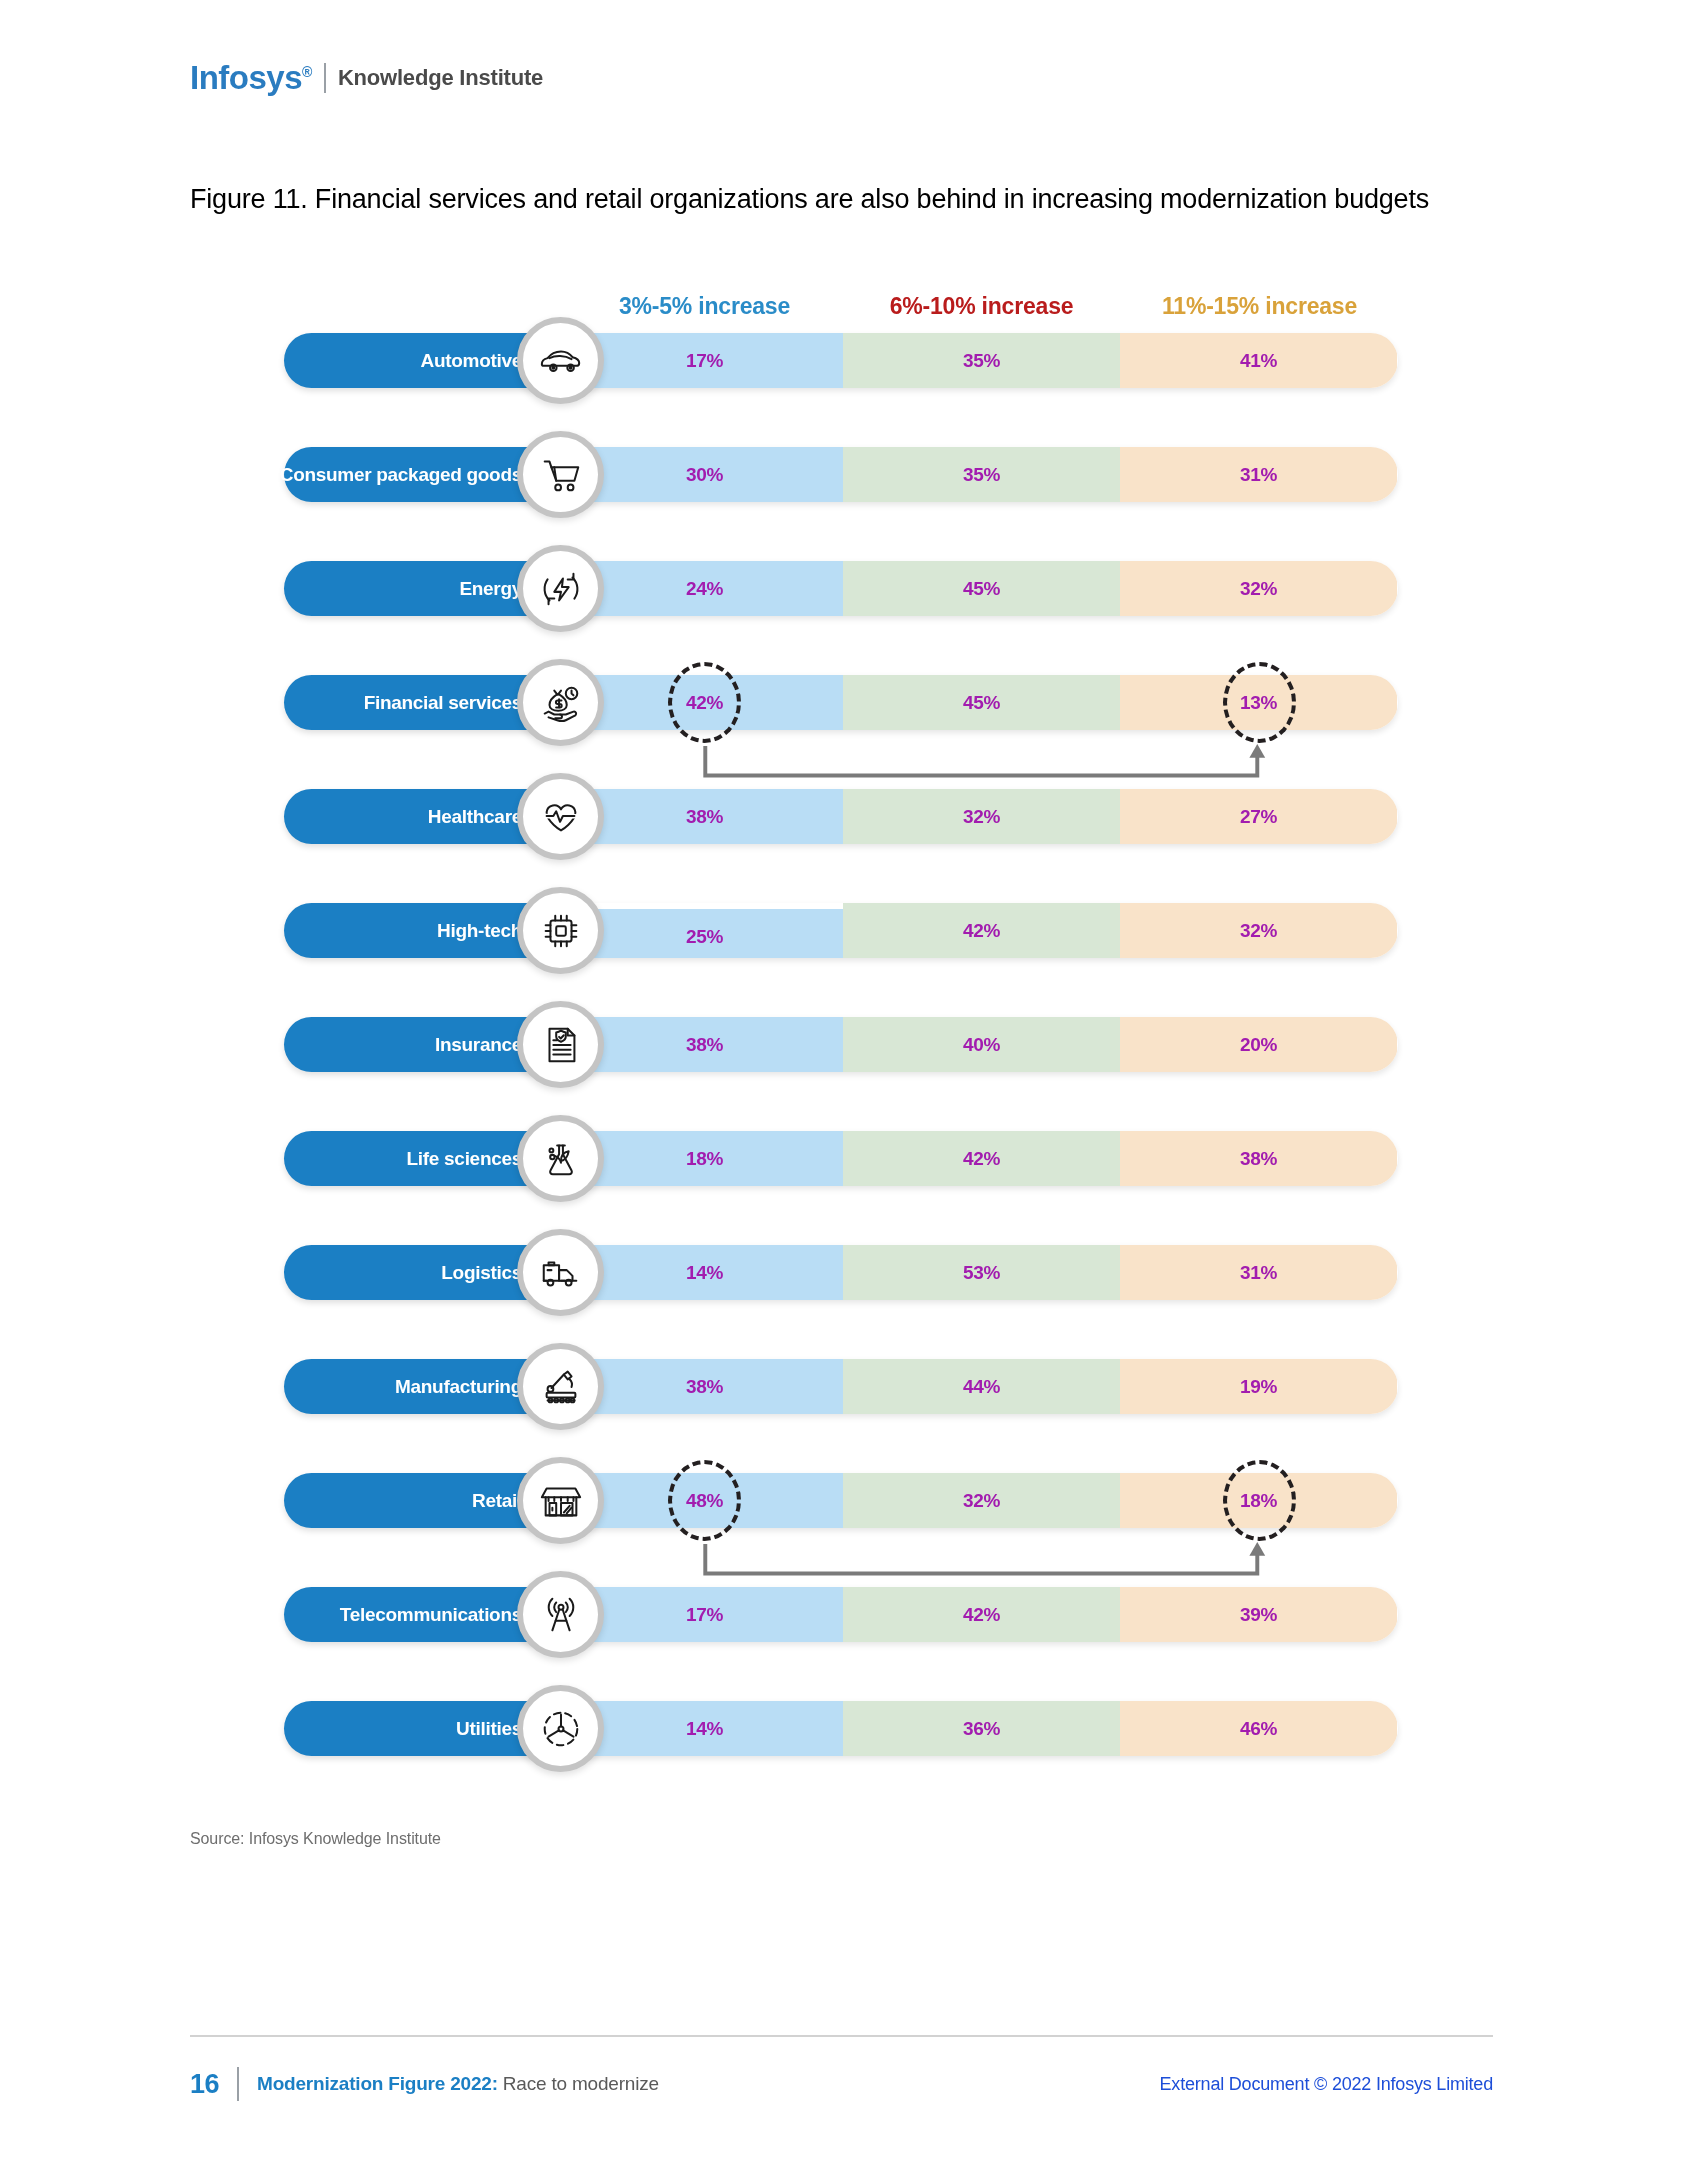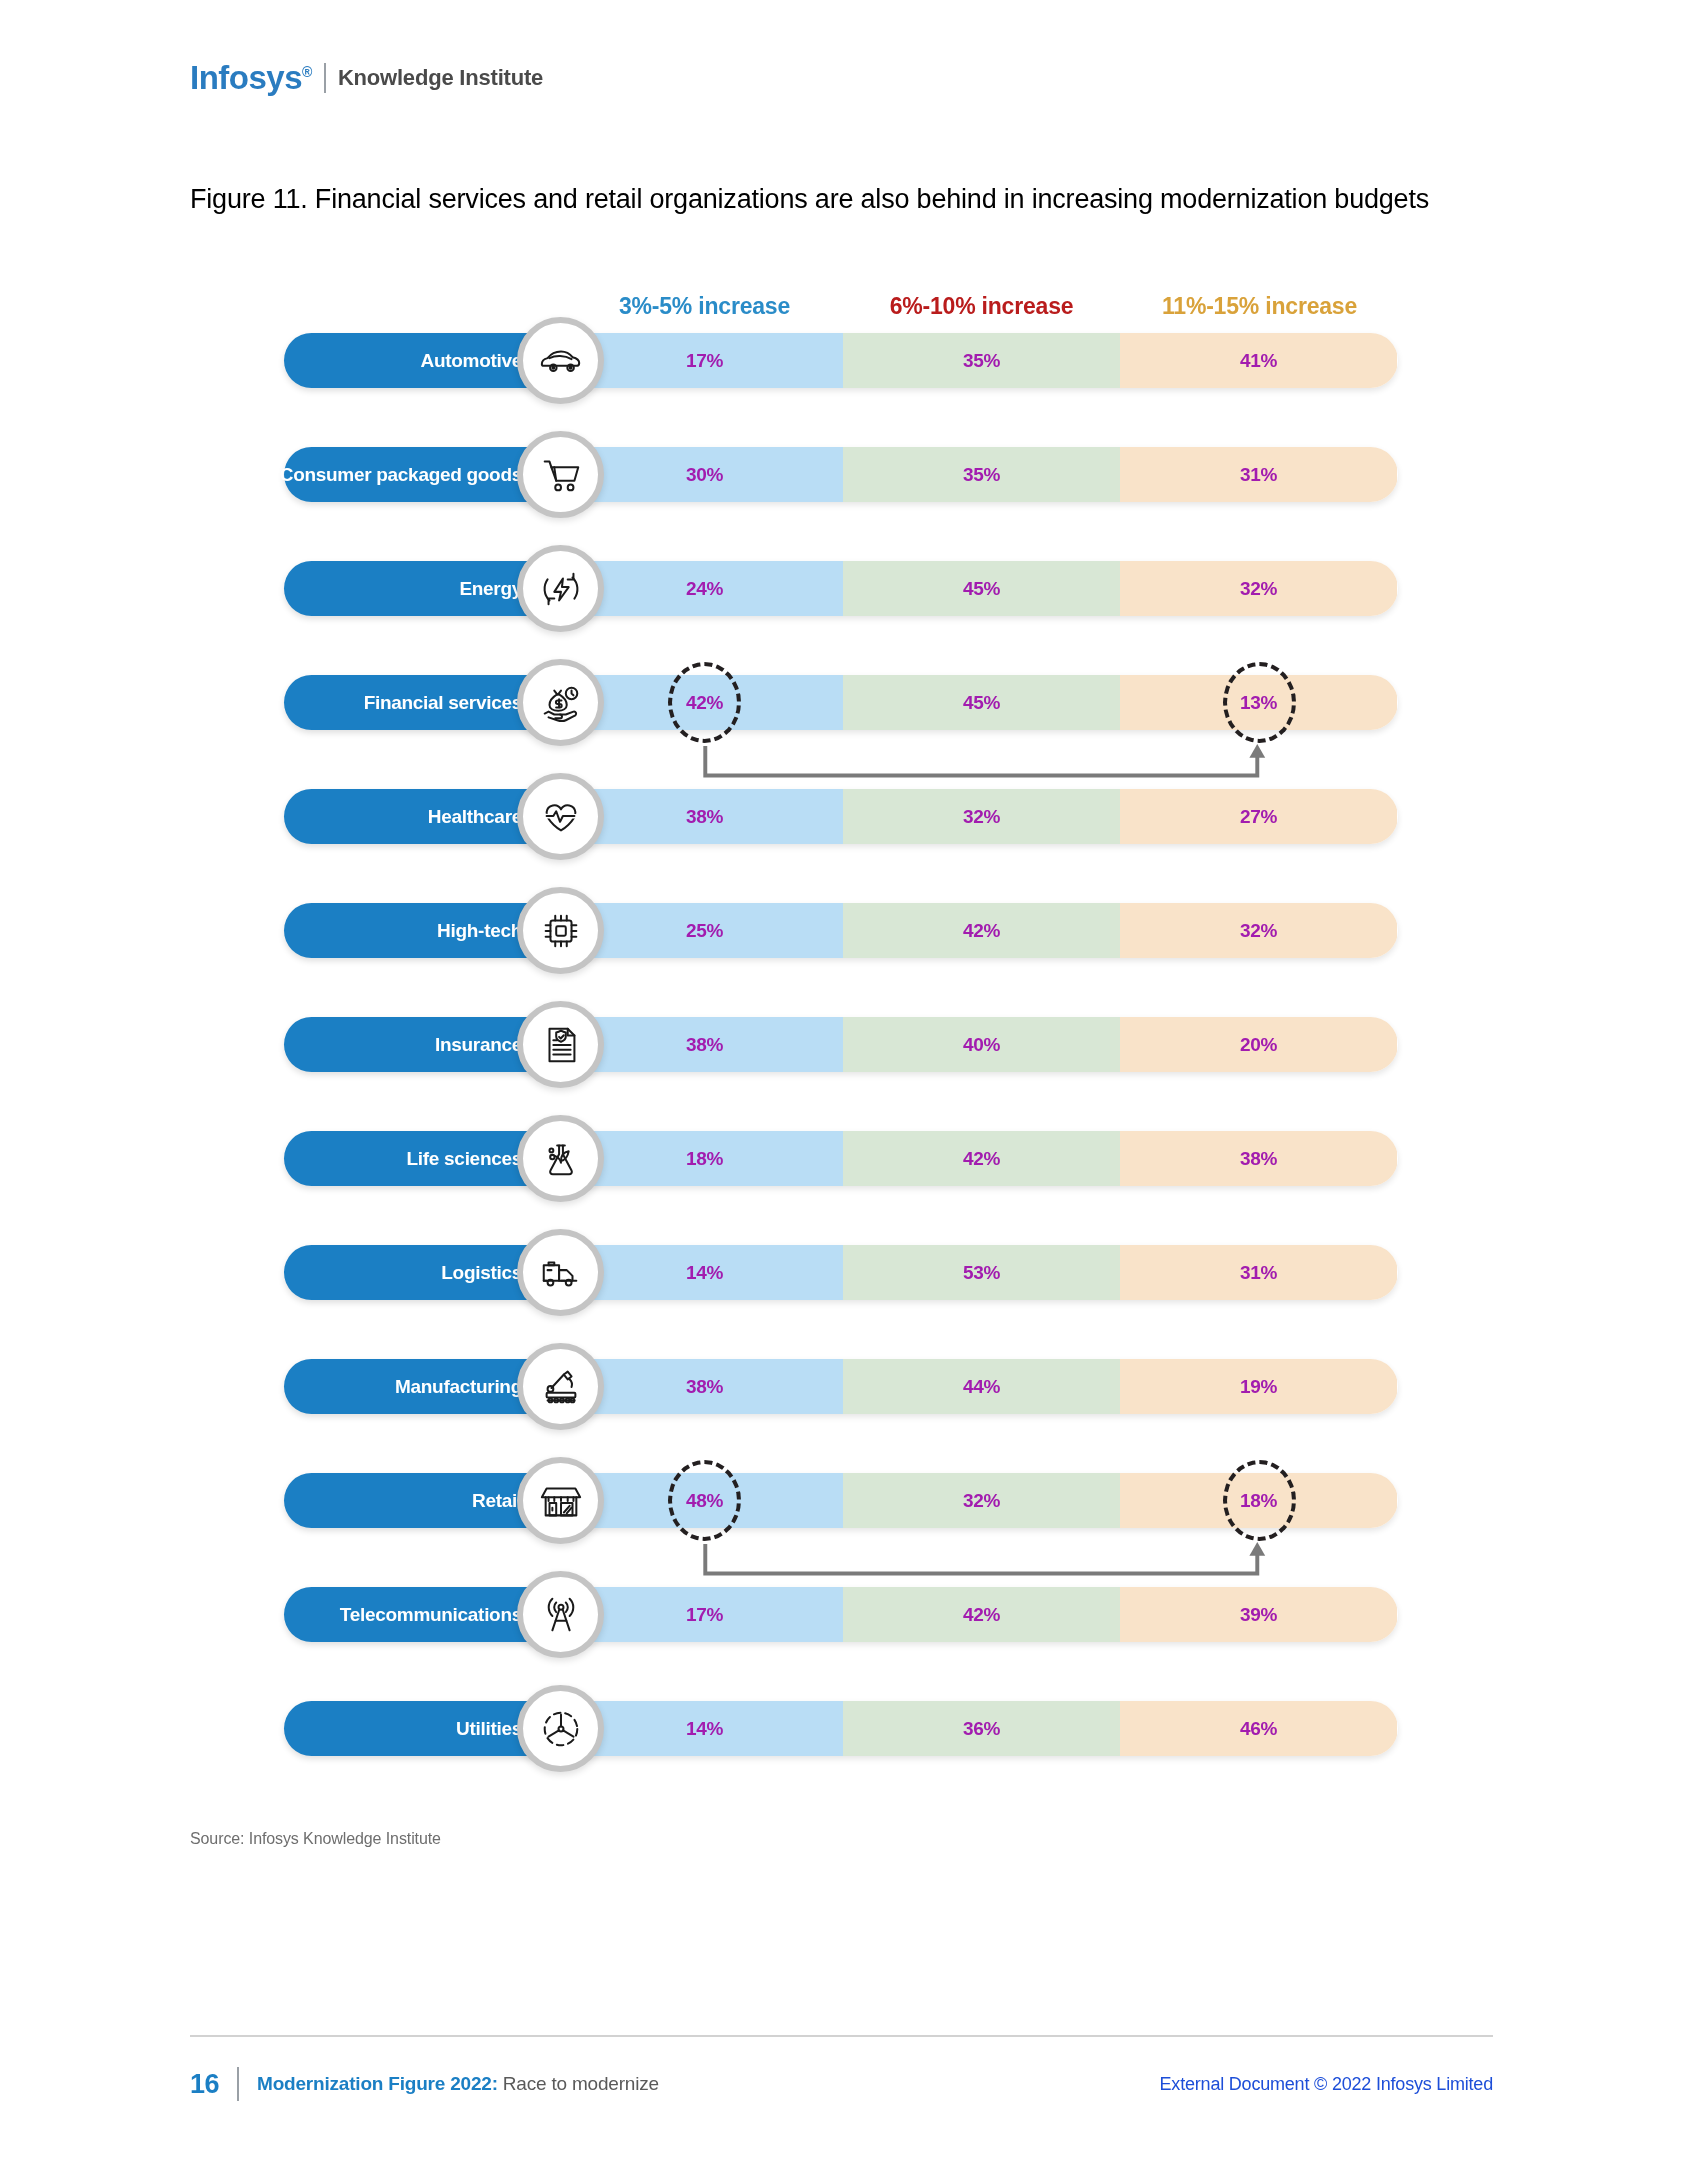--- a/index.html
+++ b/index.html
@@ -250,21 +250,21 @@
                 <path d="M9 23h7l3-5 4 11 3-6h12"></path>
               </g>
             </svg>
           </div>
         </div>
         <div class="row" style="height: 114px;">
           <div class="label-pill">
             <span>High-tech</span>
           </div>
           <div class="bands">
-            <div class="band band-a" style="width: 277px;">25%</div>
+            <div class="band band-a" style="width: 277px; margin-top: 6px;">25%</div>
             <div class="band band-b" style="width: 277px;">42%</div>
             <div class="band band-c" style="width: 277px;">32%</div>
           </div>
           <div class="icon-badge">
             <svg width="46" height="46" viewBox="0 0 48 48">
               <g fill="none" stroke="#1a1a1a" stroke-width="2.1" stroke-linecap="round" stroke-linejoin="round">
                 <rect x="13" y="13" width="22" height="22" rx="2.5"></rect>
                 <rect x="19" y="19" width="10" height="10" rx="1.5"></rect>
                 <path d="M18 13V8M24 13V8M30 13V8M18 40v-5M24 40v-5M30 40v-5M13 18H8M13 24H8M13 30H8M40 18h-5M40 24h-5M40 30h-5"></path>
               </g>

